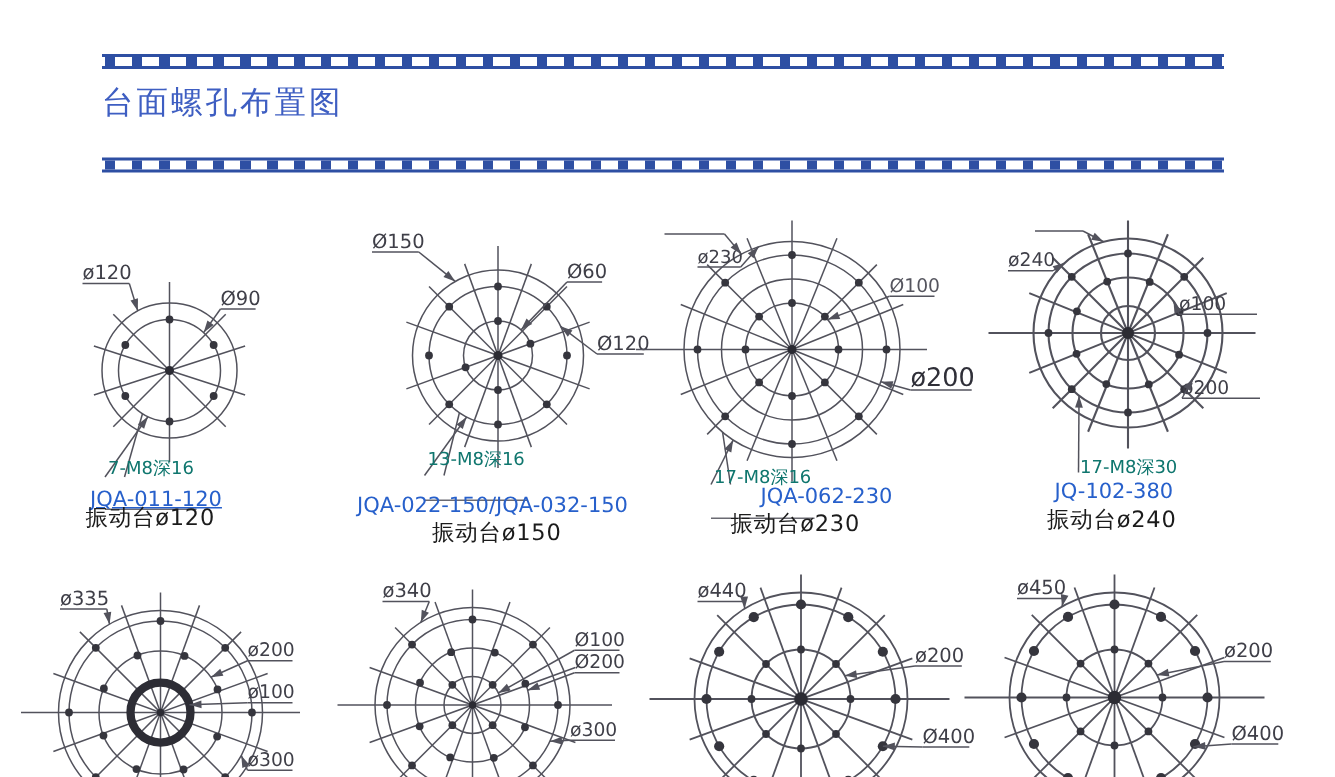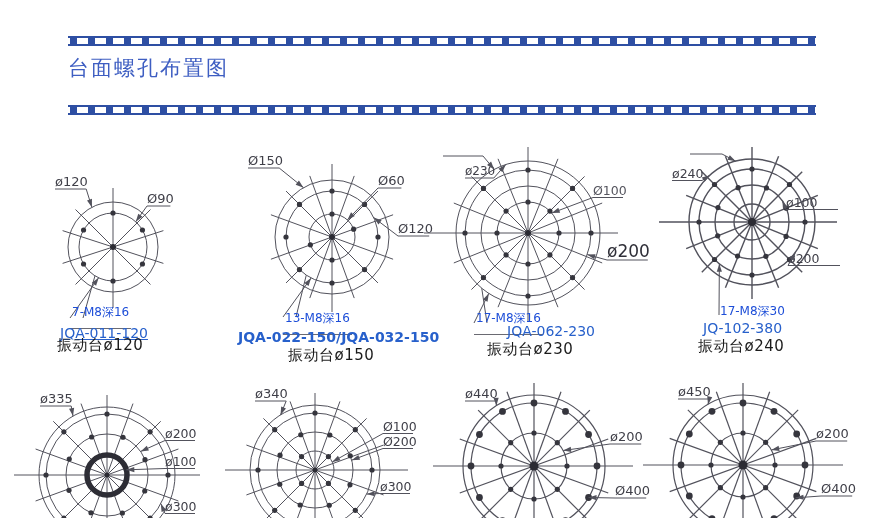--- a/index.html
+++ b/index.html
@@ -23,22 +23,22 @@
     font-size:21px;letter-spacing:2px;color:#3e5ec2;
   }
   .page-subtitle{
     position:absolute;left:68px;width:748px;top:83px;text-align:center;
     font-family:"DejaVu Serif","Liberation Serif",serif;
     font-size:13px;color:#16389b;
   }
   .dg{position:absolute;}
   .dgsvg{position:absolute;left:0;top:0;overflow:visible;}
   .note{
-    position:absolute;font-size:12px;color:#1d4ed8;white-space:nowrap;
-    border-bottom:1px solid #6a6a72;padding:0 2px 7px 2px;
+    position:absolute;font-size:12px;color:#0f766e;white-space:nowrap;
+    border-bottom:1px solid #6a6a72;padding:0 2px 18px 2px;
   }
   .model{position:absolute;font-size:14px;color:#2760cb;white-space:nowrap;}
   .caption{position:absolute;font-size:15px;color:#1b1b1b;white-space:nowrap;letter-spacing:.5px;}
 </style>
 </head>
 <body>
 
 <div class="page">
 
   <div class="track track-top"></div>
@@ -112,22 +112,22 @@
         <line x1="143" y1="43" x2="112.39000394625374" y2="74.90766901401993" stroke="#52525c" stroke-width="1"></line>
         <polygon points="112.39000394625374,74.90766901401993 116.05201190462782,67.33471069426108 119.80448107513024,70.9345683476175" fill="#52525c"></polygon>
         <text x="163" y="88" font-size="13" fill="#3f3f48">Ø120</text>
         <line x1="163" y1="91" x2="194.2" y2="91" stroke="#52525c" stroke-width="1"></line>
         <line x1="163" y1="91" x2="138.69015820368588" y2="72.55955995992782" stroke="#52525c" stroke-width="1"></line>
         <polygon points="138.69015820368588,72.55955995992782 146.63520210029864,75.32294149002752 143.49255561733722,79.46585991586335" fill="#52525c"></polygon>
         <line x1="48" y1="172" x2="76.11643701198085" y2="132.98630011266494" stroke="#52525c" stroke-width="1"></line>
         <polygon points="76.11643701198085,132.98630011266494 73.54839613701985,140.99661634016365 69.32978050058013,137.95633968959612" fill="#52525c"></polygon>
         <line x1="61" y1="172" x2="71.27712644034563" y2="130.1357283375319" stroke="#52525c" stroke-width="1"></line>
       </svg>
-    <div class="note" style="left:48px;top:165px;">13-M8深16</div>
-    <div class="model" style="left:3px;top:184px;font-weight:bold;">JQA-022-150/JQA-032-150</div>
+    <div class="note" style="left:48px;top:153px;">13-M8深16</div>
+    <div class="model" style="left:3px;top:184px;">JQA-022-150/JQA-032-150</div>
     <div class="caption" style="left:53px;top:201px;">振动台ø150</div>
   </div>
 
   <div class="dg" style="left:445px;top:145px;width:225px;height:215px;">
     <svg class="dgsvg" width="225" height="215">
         <line x1="-21" y1="88" x2="173" y2="88" stroke="#52525c" stroke-width="1"></line>
         <line x1="83" y1="2" x2="83" y2="176" stroke="#52525c" stroke-width="1"></line>
         <line x1="139.5685424949238" y1="31.431457505076203" x2="26.43145750507618" y2="144.5685424949238" stroke="#52525c" stroke-width="1"></line>
         <line x1="26.431457505076203" y1="31.431457505076196" x2="139.5685424949238" y2="144.5685424949238" stroke="#52525c" stroke-width="1"></line>
         <line x1="157.174708365343" y1="58.03147252672704" x2="8.825291634657006" y2="117.96852747327296" stroke="#52525c" stroke-width="1"></line>

